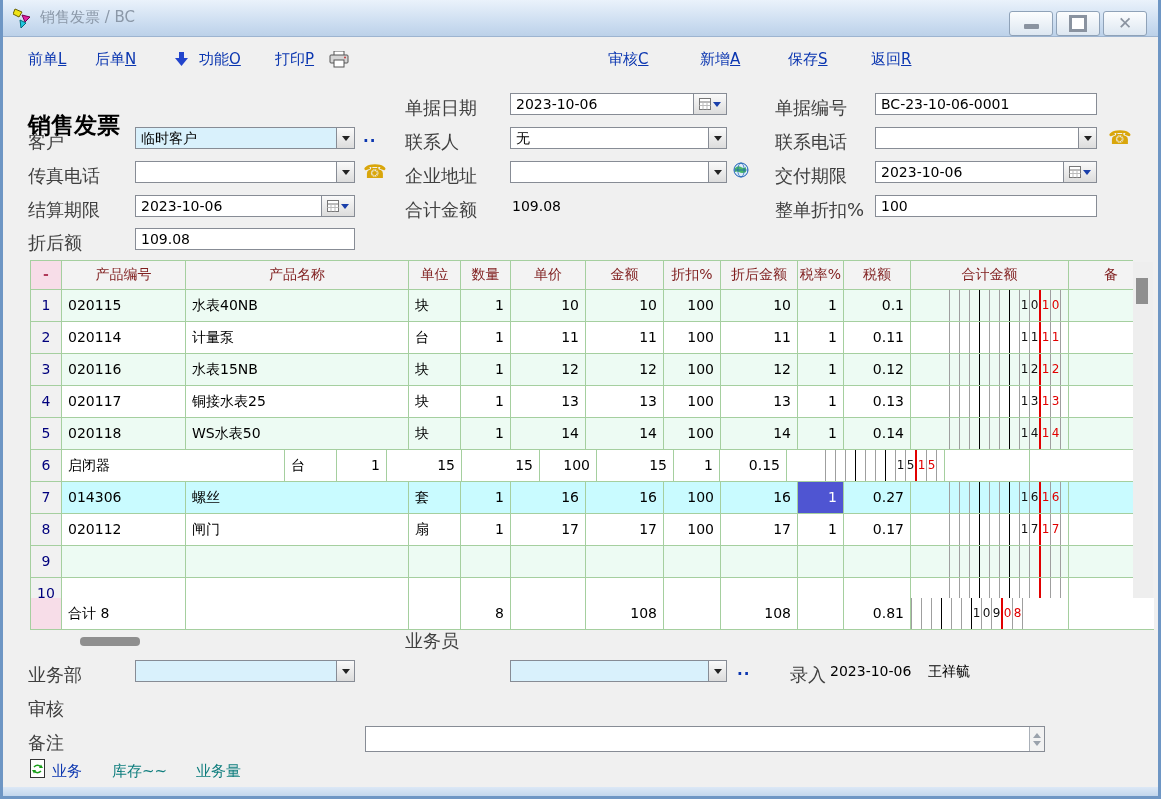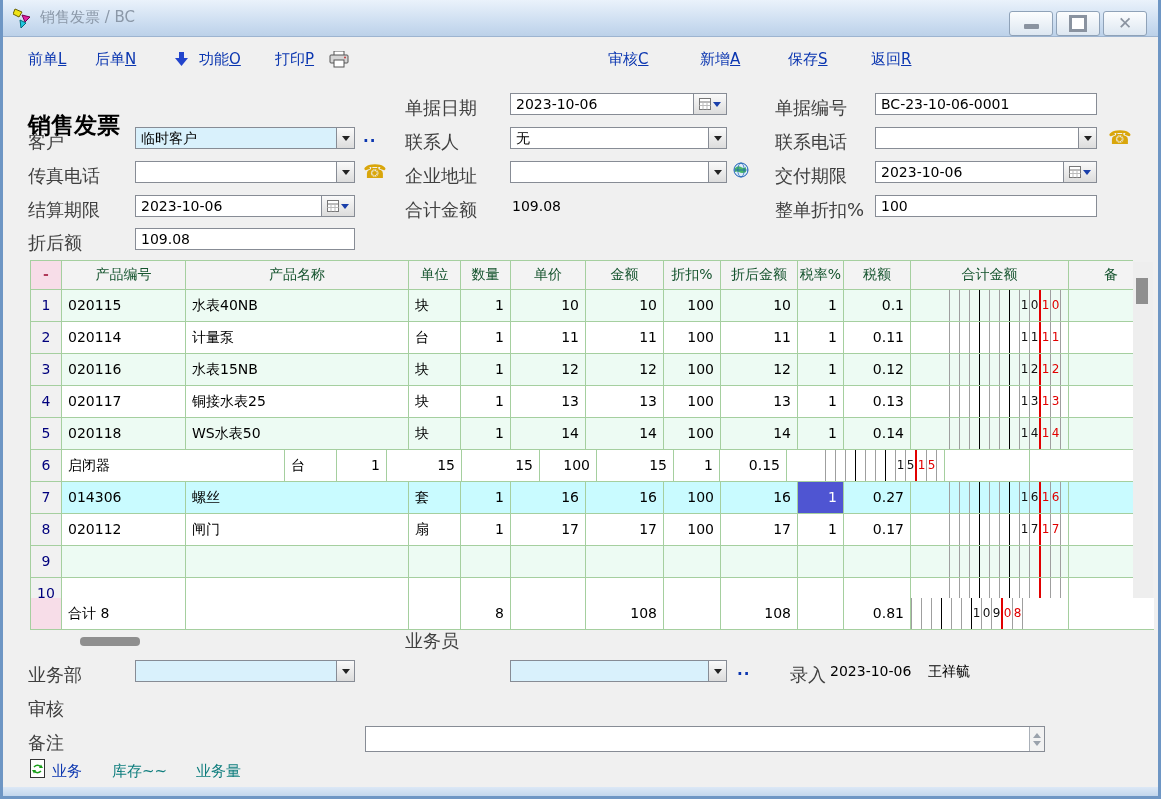--- a/index.html
+++ b/index.html
@@ -35,21 +35,21 @@
   .arrow-dn{width:0;height:0;border-left:4px solid transparent;border-right:4px solid transparent;border-top:5px solid #222;}
   .lightblue{background:#d9f1fc;}
   .dots{position:absolute;color:#0b36b0;font-weight:bold;font-size:15px;letter-spacing:1px;}
   .phone-ico{position:absolute;font-size:19px;color:#d9a60b;line-height:1;}
   
   .tbl-wrap{position:absolute;left:30px;top:260px;width:1103px;overflow:hidden;border-left:1px solid #a5cf9f;border-top:1px solid #a5cf9f;box-sizing:border-box;}
   .thead,.trow{display:flex;width:1123px;border-bottom:1px solid #a5cf9f;background:#fff;}
   .thead{height:28px;background:#f3f3f3;}
   .trow{height:31px;}
   .hc,.tc{border-right:1px solid #a5cf9f;box-sizing:border-box;font-size:14px;overflow:hidden;white-space:nowrap;}
-  .hc{line-height:27px;text-align:center;color:#14532d;}
+  .hc{line-height:27px;text-align:center;color:#7f1d1d;}
   .tc{line-height:30px;}
   .c-no{width:31px;flex:none;text-align:center;}
   .c-code{width:124px;flex:none;}
   .c-name{width:223px;flex:none;}
   .c-unit{width:52px;flex:none;}
   .c-qty{width:50px;flex:none;}
   .c-price{width:75px;flex:none;}
   .c-amount{width:78px;flex:none;}
   .c-disc{width:57px;flex:none;}
   .c-damt{width:77px;flex:none;}

